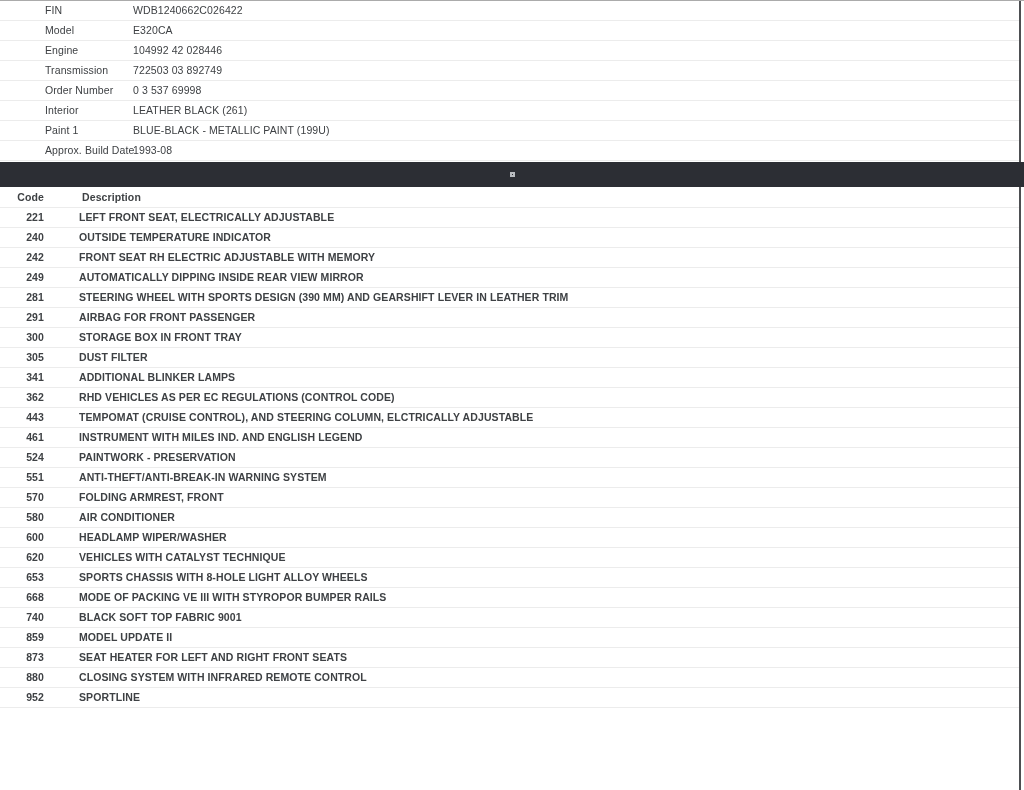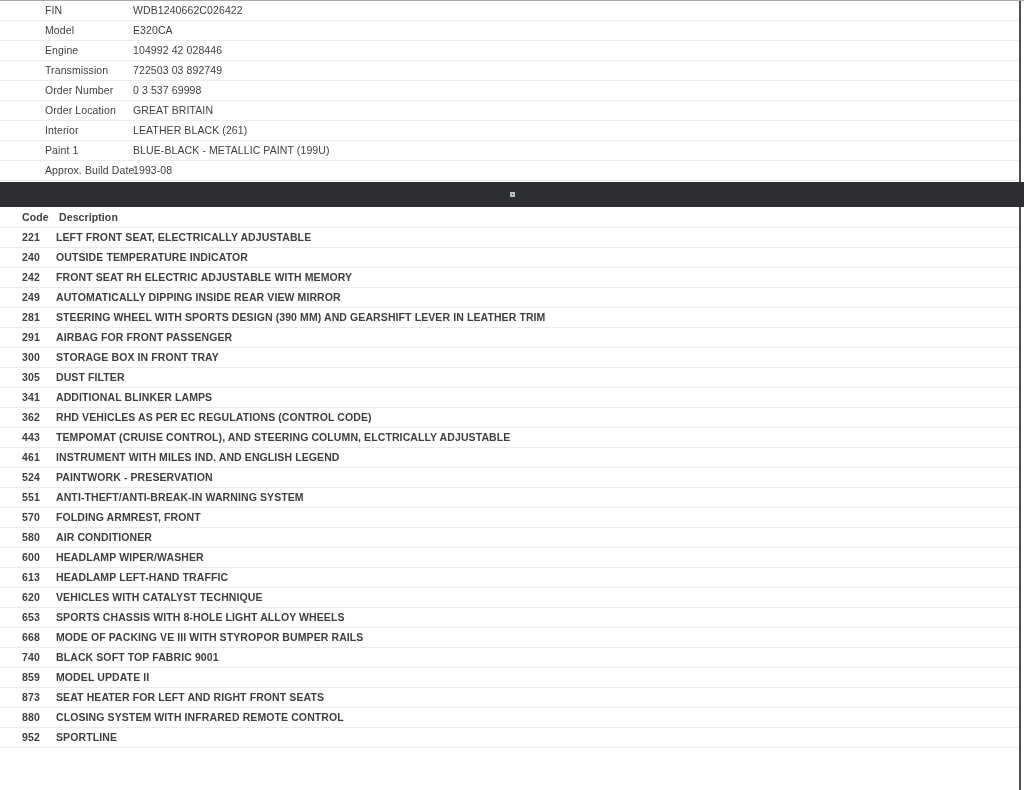--- a/index.html
+++ b/index.html
@@ -53,35 +53,34 @@
   .thead{
     height:20px;line-height:20px;
     border-bottom:1px solid var(--row-divider);
     width:1019px;font-weight:700;white-space:nowrap;
   }
   .trow{
     height:19px;line-height:19px;
     border-bottom:1px solid var(--row-divider);
     width:1019px;white-space:nowrap;overflow:hidden;font-weight:bold;
   }
-  .tcode{display:inline-block;padding-left:22px;width:34px;vertical-align:top;}
-  .tdesc{display:inline-block;vertical-align:top;}
+  .tcode{display:inline-block;padding-left:10px;width:34px;vertical-align:top;text-align:right;}
+  .tdesc{display:inline-block;vertical-align:top;margin-left:35px;}
 </style>
 </head>
 <body>
 
 <div class="page">
 
   <section id="info-section">
       <div class="irow"><span class="ilabel">FIN</span><span class="ivalue">WDB1240662C026422</span></div>
       <div class="irow"><span class="ilabel">Model</span><span class="ivalue">E320CA</span></div>
       <div class="irow"><span class="ilabel">Engine</span><span class="ivalue">104992 42 028446</span></div>
       <div class="irow"><span class="ilabel">Transmission</span><span class="ivalue">722503 03 892749</span></div>
       <div class="irow"><span class="ilabel">Order Number</span><span class="ivalue">0 3 537 69998</span></div>
-      <div class="irow"><span class="ilabel">Order Location</span><span class="ivalue">GREAT BRITAIN</span></div>
       <div class="irow"><span class="ilabel">Interior</span><span class="ivalue">LEATHER BLACK (261)</span></div>
       <div class="irow"><span class="ilabel">Paint 1</span><span class="ivalue">BLUE-BLACK - METALLIC PAINT (199U)</span></div>
       <div class="irow"><span class="ilabel">Approx. Build Date</span><span class="ivalue">1993-08</span></div>
     </section>
 
   <div class="band">
     <span class="dot">
       <span class="dot-core"></span>
     </span>
   </div>
@@ -102,21 +101,20 @@
       <div class="trow"><span class="tcode">305</span><span class="tdesc">DUST FILTER</span></div>
       <div class="trow"><span class="tcode">341</span><span class="tdesc">ADDITIONAL BLINKER LAMPS</span></div>
       <div class="trow"><span class="tcode">362</span><span class="tdesc">RHD VEHICLES AS PER EC REGULATIONS (CONTROL CODE)</span></div>
       <div class="trow"><span class="tcode">443</span><span class="tdesc">TEMPOMAT (CRUISE CONTROL), AND STEERING COLUMN, ELCTRICALLY ADJUSTABLE</span></div>
       <div class="trow"><span class="tcode">461</span><span class="tdesc">INSTRUMENT WITH MILES IND. AND ENGLISH LEGEND</span></div>
       <div class="trow"><span class="tcode">524</span><span class="tdesc">PAINTWORK - PRESERVATION</span></div>
       <div class="trow"><span class="tcode">551</span><span class="tdesc">ANTI-THEFT/ANTI-BREAK-IN WARNING SYSTEM</span></div>
       <div class="trow"><span class="tcode">570</span><span class="tdesc">FOLDING ARMREST, FRONT</span></div>
       <div class="trow"><span class="tcode">580</span><span class="tdesc">AIR CONDITIONER</span></div>
       <div class="trow"><span class="tcode">600</span><span class="tdesc">HEADLAMP WIPER/WASHER</span></div>
-      <div class="trow"><span class="tcode">613</span><span class="tdesc">HEADLAMP LEFT-HAND TRAFFIC</span></div>
       <div class="trow"><span class="tcode">620</span><span class="tdesc">VEHICLES WITH CATALYST TECHNIQUE</span></div>
       <div class="trow"><span class="tcode">653</span><span class="tdesc">SPORTS CHASSIS WITH 8-HOLE LIGHT ALLOY WHEELS</span></div>
       <div class="trow"><span class="tcode">668</span><span class="tdesc">MODE OF PACKING VE III WITH STYROPOR BUMPER RAILS</span></div>
       <div class="trow"><span class="tcode">740</span><span class="tdesc">BLACK SOFT TOP FABRIC 9001</span></div>
       <div class="trow"><span class="tcode">859</span><span class="tdesc">MODEL UPDATE II</span></div>
       <div class="trow"><span class="tcode">873</span><span class="tdesc">SEAT HEATER FOR LEFT AND RIGHT FRONT SEATS</span></div>
       <div class="trow"><span class="tcode">880</span><span class="tdesc">CLOSING SYSTEM WITH INFRARED REMOTE CONTROL</span></div>
       <div class="trow"><span class="tcode">952</span><span class="tdesc">SPORTLINE</span></div>
     </div>
 

